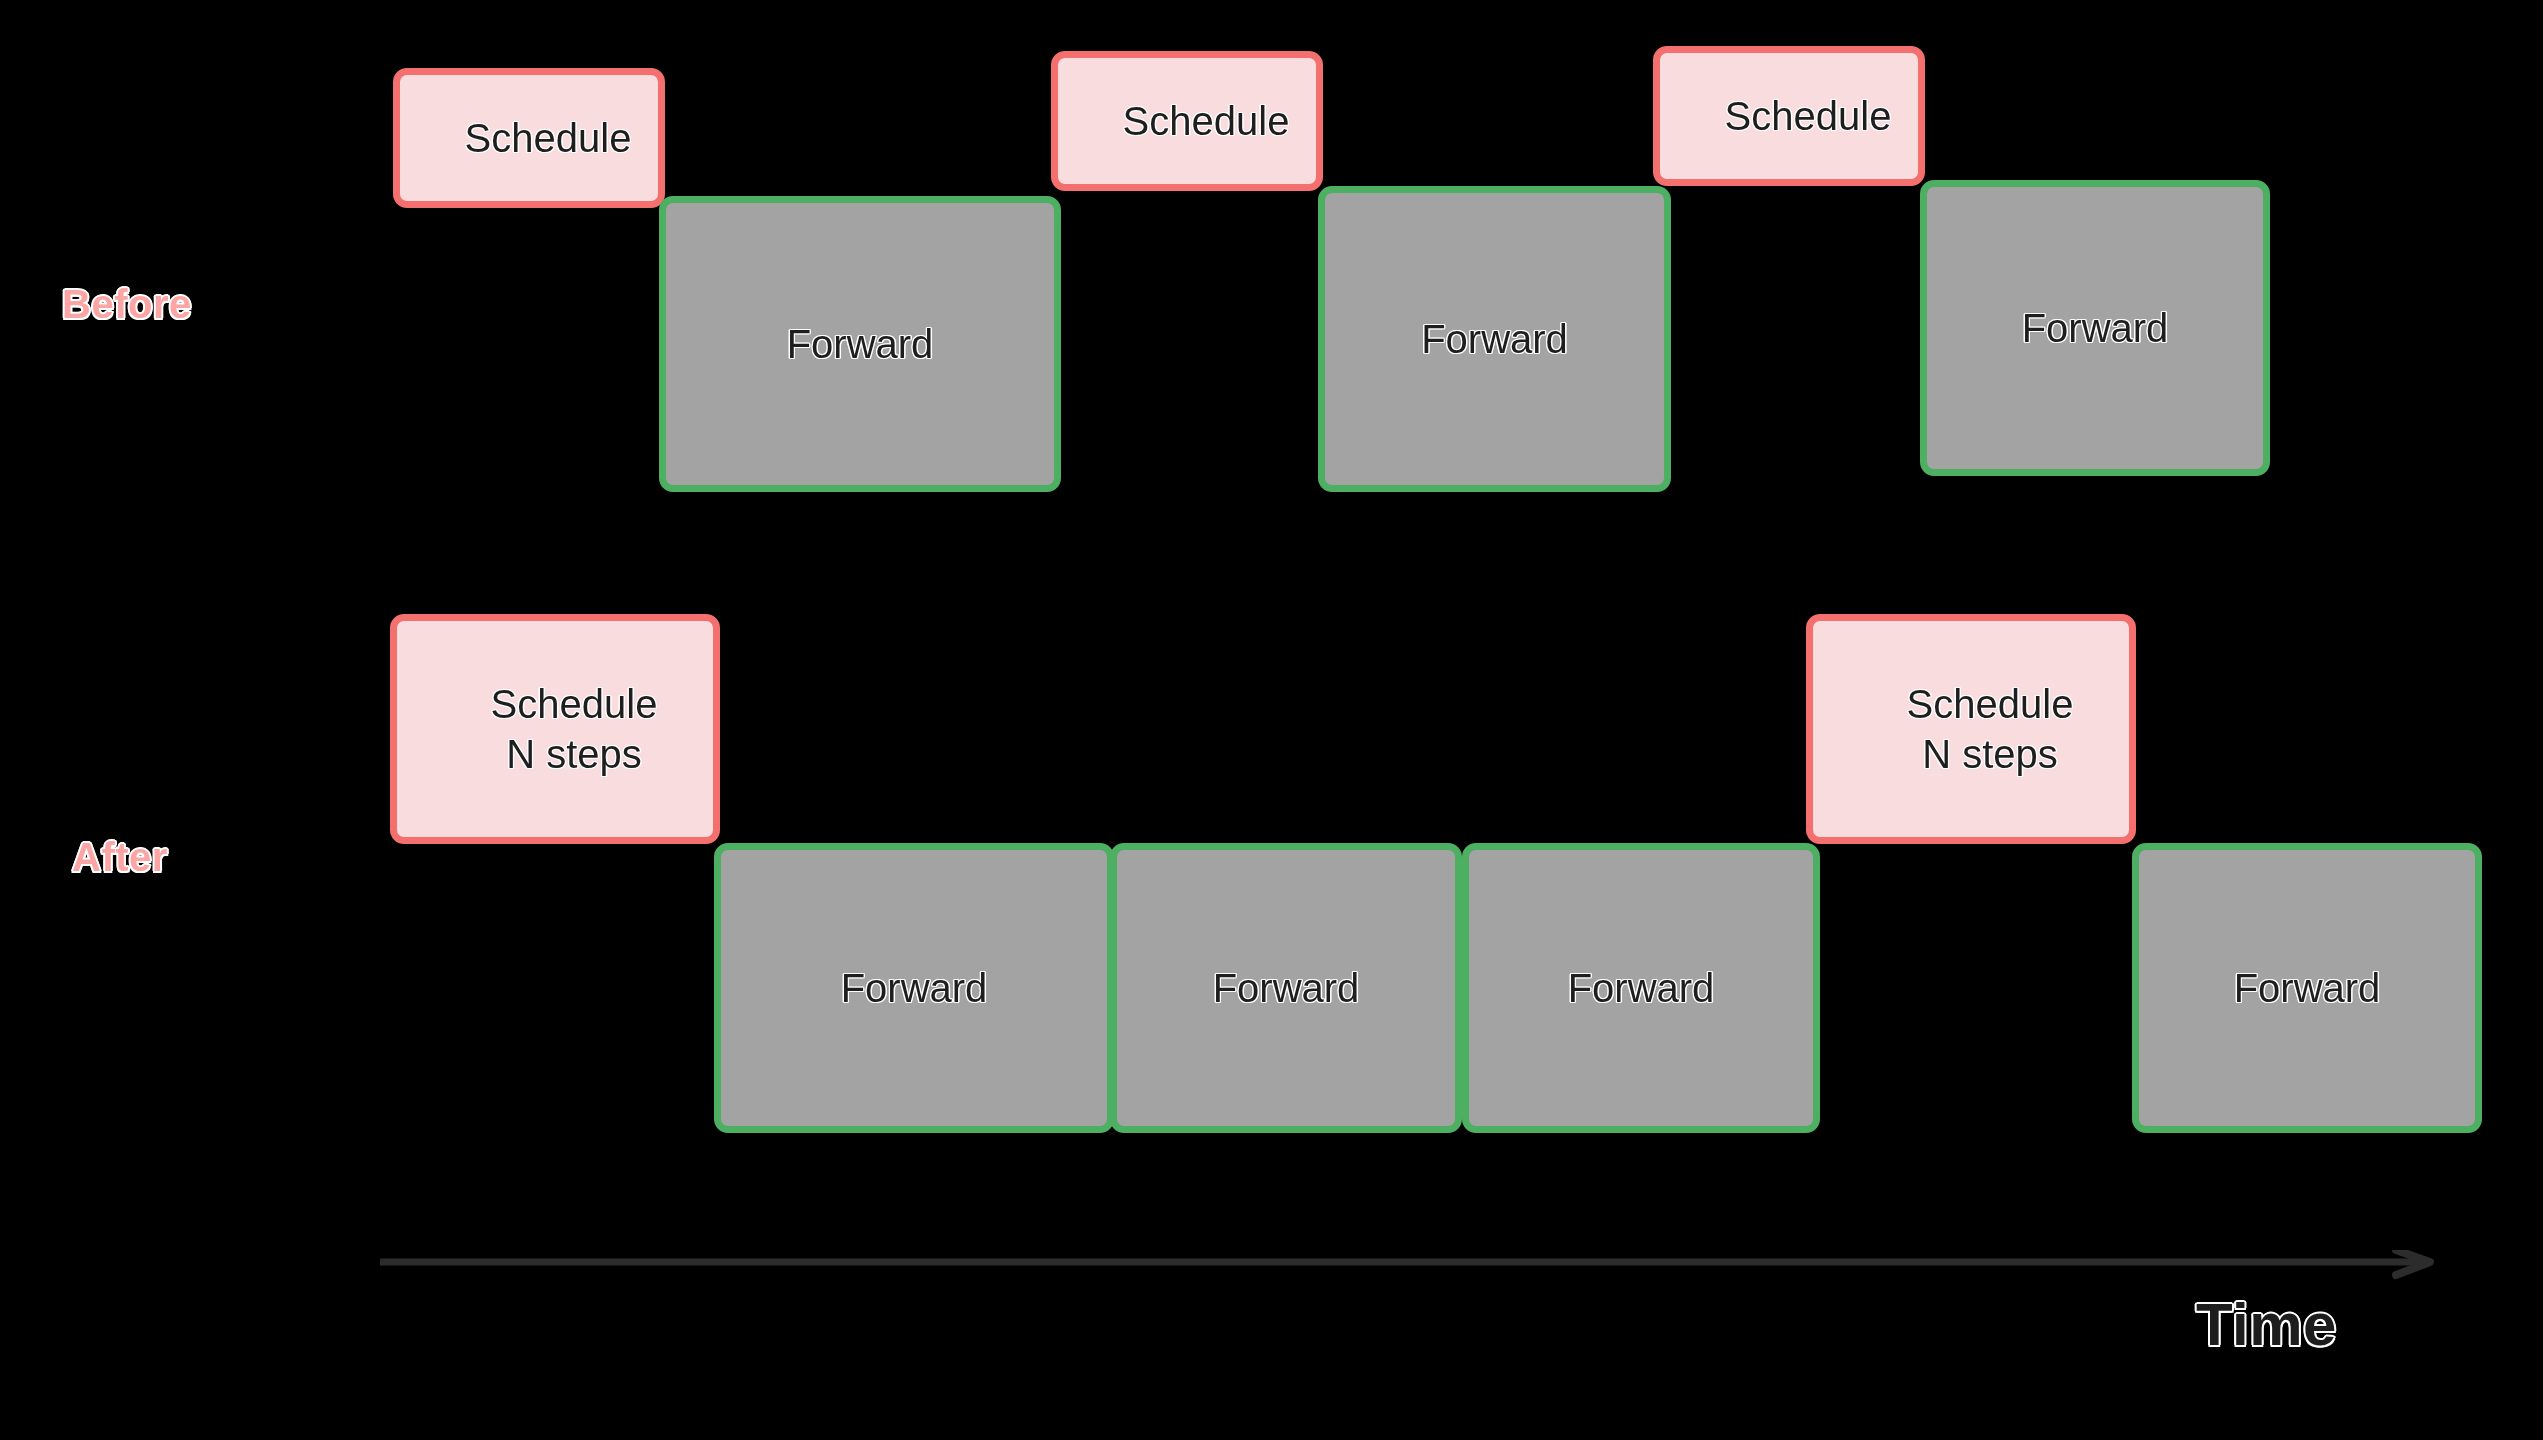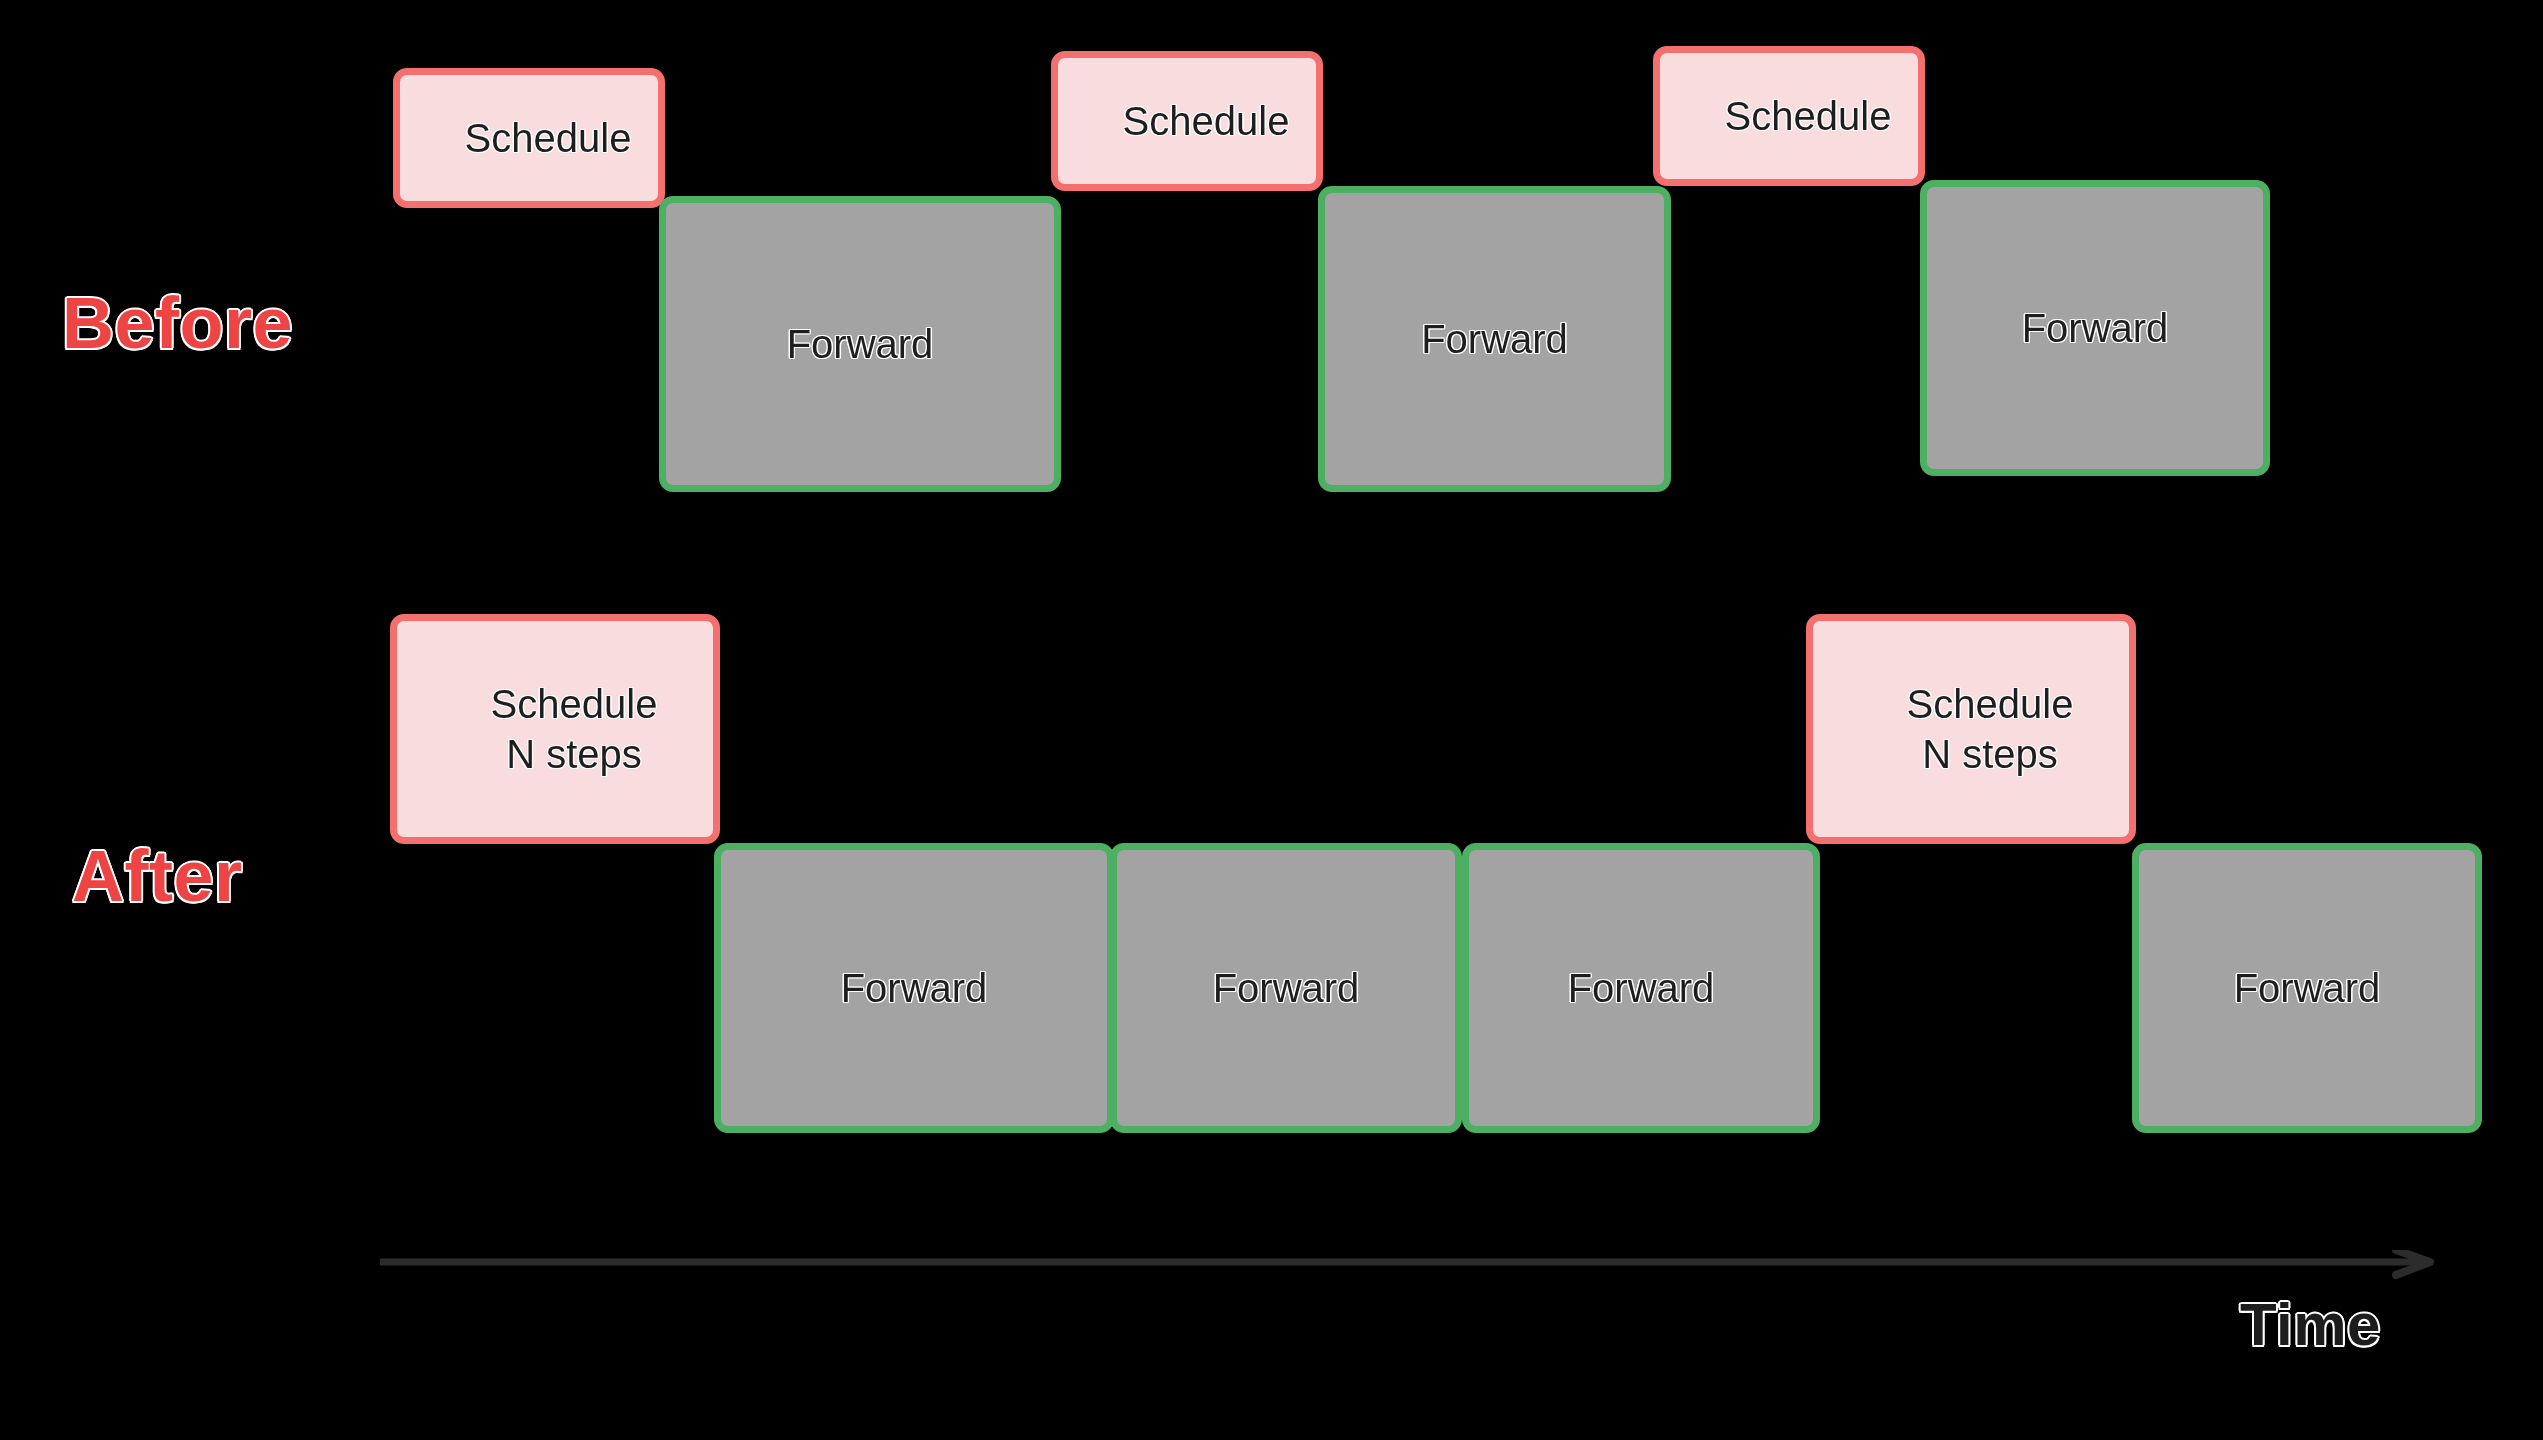--- a/index.html
+++ b/index.html
@@ -14,23 +14,23 @@
     position: relative;
     width: 2543px;
     height: 1440px;
     background: #000000;
     overflow: hidden;
   }
 
   
   .row-label {
     position: absolute;
-    font-size: 72px;
+    font-size: 40px;
     font-weight: 700;
-    color: #ef4444;
+    color: #fca5a5;
     letter-spacing: 0.5px;
     white-space: nowrap;
     -webkit-text-stroke: 2.5px #ffffff;
     paint-order: stroke fill;
     text-shadow:
        2px 0 0 #ffffff, -2px 0 0 #ffffff,
        0 2px 0 #ffffff, 0 -2px 0 #ffffff,
        1.5px 1.5px 0 #ffffff, -1.5px 1.5px 0 #ffffff,
        1.5px -1.5px 0 #ffffff, -1.5px -1.5px 0 #ffffff;
   }
@@ -90,21 +90,20 @@
     color: #1d1d1d;
     letter-spacing: 0.5px;
     white-space: nowrap;
     -webkit-text-stroke: 2.5px #ffffff;
     paint-order: stroke fill;
     text-shadow:
        2px 0 0 #ffffff, -2px 0 0 #ffffff,
        0 2px 0 #ffffff, 0 -2px 0 #ffffff,
        1.5px 1.5px 0 #ffffff, -1.5px 1.5px 0 #ffffff,
        1.5px -1.5px 0 #ffffff, -1.5px -1.5px 0 #ffffff;
-    margin-left: 44px;
   }
 </style>
 </head>
 <body>
 
 <div id="canvas">
 
   <div class="row-label" style="left:62px; top:282px;">Before</div>
 
   <div class="block schedule" style="left:393px; top:68px; width:272px; height:140px;">

